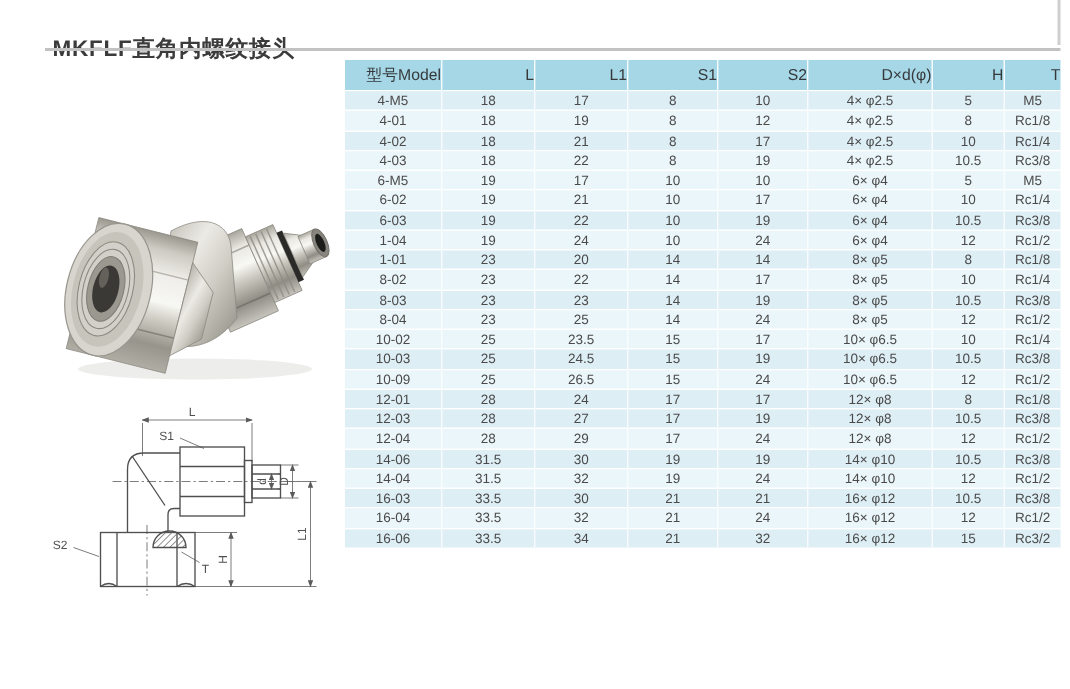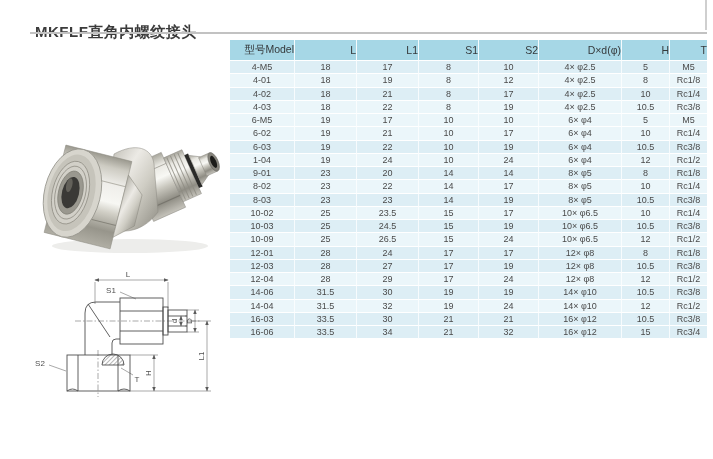--- a/index.html
+++ b/index.html
@@ -276,21 +276,21 @@
           <td>1-04</td>
           <td>19</td>
           <td>24</td>
           <td>10</td>
           <td>24</td>
           <td>6× φ4</td>
           <td>12</td>
           <td>Rc1/2</td>
         </tr>
         <tr class="odd">
-          <td>9-01</td>
+          <td>1-01</td>
           <td>23</td>
           <td>20</td>
           <td>14</td>
           <td>14</td>
           <td>8× φ5</td>
           <td>8</td>
           <td>Rc1/8</td>
         </tr>
         <tr class="even">
           <td>8-02</td>
@@ -306,20 +306,30 @@
           <td>8-03</td>
           <td>23</td>
           <td>23</td>
           <td>14</td>
           <td>19</td>
           <td>8× φ5</td>
           <td>10.5</td>
           <td>Rc3/8</td>
         </tr>
         <tr class="even">
+          <td>8-04</td>
+          <td>23</td>
+          <td>25</td>
+          <td>14</td>
+          <td>24</td>
+          <td>8× φ5</td>
+          <td>12</td>
+          <td>Rc1/2</td>
+        </tr>
+        <tr class="even">
           <td>10-02</td>
           <td>25</td>
           <td>23.5</td>
           <td>15</td>
           <td>17</td>
           <td>10× φ6.5</td>
           <td>10</td>
           <td>Rc1/4</td>
         </tr>
         <tr class="odd">
@@ -395,26 +405,36 @@
         <tr class="odd">
           <td>16-03</td>
           <td>33.5</td>
           <td>30</td>
           <td>21</td>
           <td>21</td>
           <td>16× φ12</td>
           <td>10.5</td>
           <td>Rc3/8</td>
         </tr>
+        <tr class="even">
+          <td>16-04</td>
+          <td>33.5</td>
+          <td>32</td>
+          <td>21</td>
+          <td>24</td>
+          <td>16× φ12</td>
+          <td>12</td>
+          <td>Rc1/2</td>
+        </tr>
         <tr class="odd">
           <td>16-06</td>
           <td>33.5</td>
           <td>34</td>
           <td>21</td>
           <td>32</td>
           <td>16× φ12</td>
           <td>15</td>
-          <td>Rc3/4</td>
+          <td>Rc3/2</td>
         </tr>
       </tbody>
   </table>
 
 </div>
 
 </body></html>

